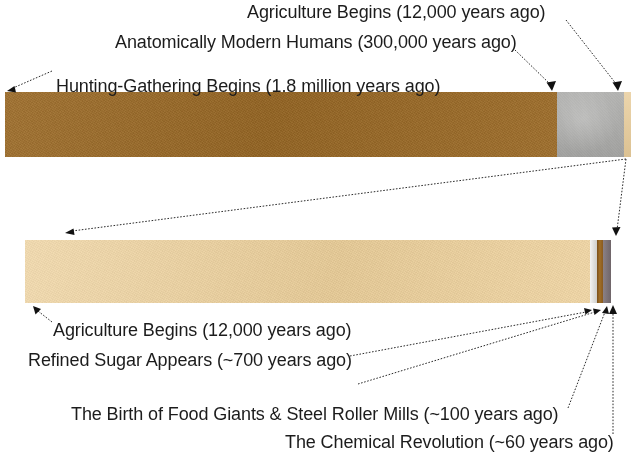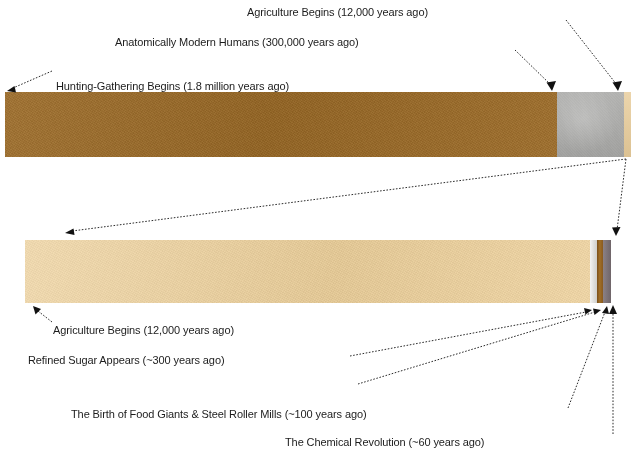--- a/index.html
+++ b/index.html
@@ -39,21 +39,21 @@
     stroke: #2b2b2b;
     stroke-width: 1;
     stroke-dasharray: 1.6 1.6;
     fill: none;
   }
   .arrowhead { fill: #111111; }
 
   
   .lbl {
     position: absolute;
-    font-size: 11px;
+    font-size: 18px;
     line-height: 20px;
     white-space: nowrap;
     color: #1c1c1c;
     letter-spacing: -0.1px;
     z-index: 8;
   }
 
   
   .bar {
     position: absolute;
@@ -142,21 +142,21 @@
   <div class="bar" id="bar-bottom">
     <div class="seg tex-tan" style="width:565px;"></div>
     <div class="seg tex-white" style="width:7px;"></div>
     <div class="seg tex-darkbrown" style="width:6px;"></div>
     <div class="seg tex-mauve" style="width:8px;"></div>
     <div class="seg" style="width:20px; background:#ffffff;"></div>
   </div>
 
   <div class="lbl" id="lbl-bot-0" style="left:53px; top:320px;">Agriculture Begins (12,000 years ago)</div>
 
-  <div class="lbl" id="lbl-bot-1" style="left:28px; top:350px;">Refined Sugar Appears (~300 years ago)</div>
+  <div class="lbl" id="lbl-bot-1" style="left:28px; top:350px;">Refined Sugar Appears (~700 years ago)</div>
 
 
   <div class="lbl" id="lbl-bot-3" style="left:71px; top:404px;">The Birth of Food Giants &amp; Steel Roller Mills (~100 years ago)</div>
 
   <div class="lbl" id="lbl-bot-4" style="left:285px; top:432px;">The Chemical Revolution (~60 years ago)</div>
 
   <svg id="leaders" viewBox="0 0 631 454">
 
     <g>
       <line class="leader" x1="566" y1="20" x2="617" y2="85"></line>

